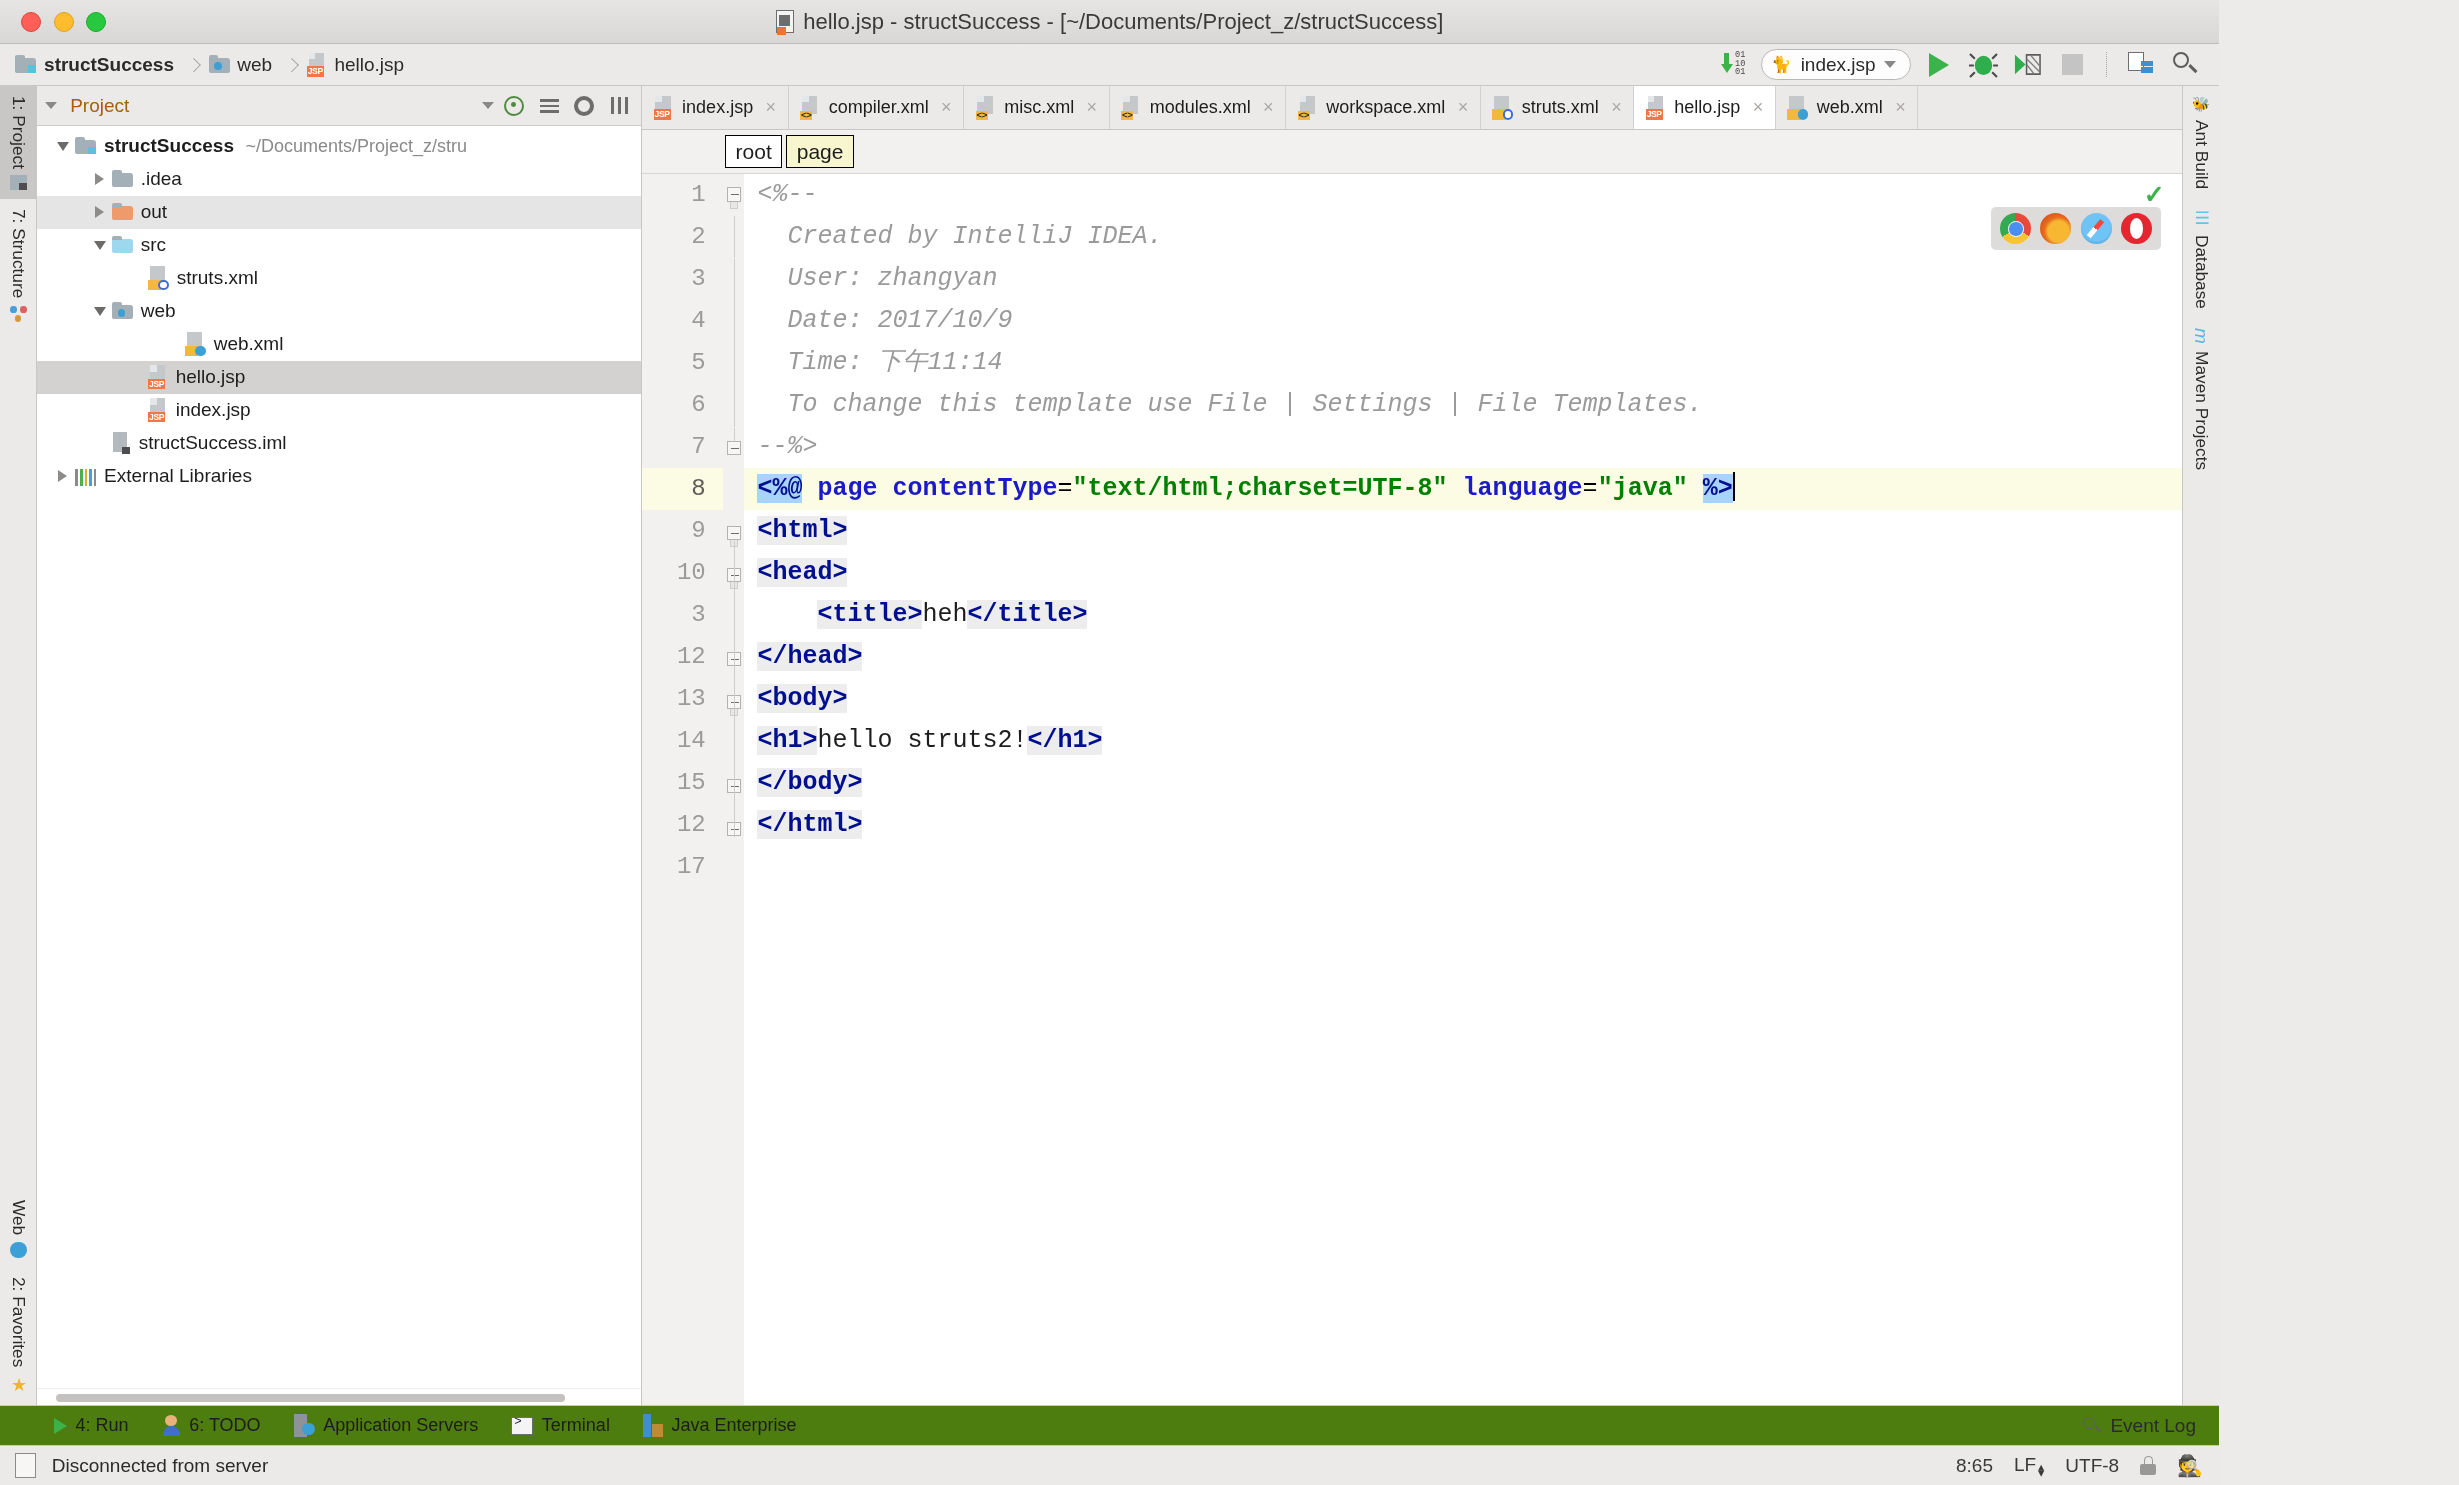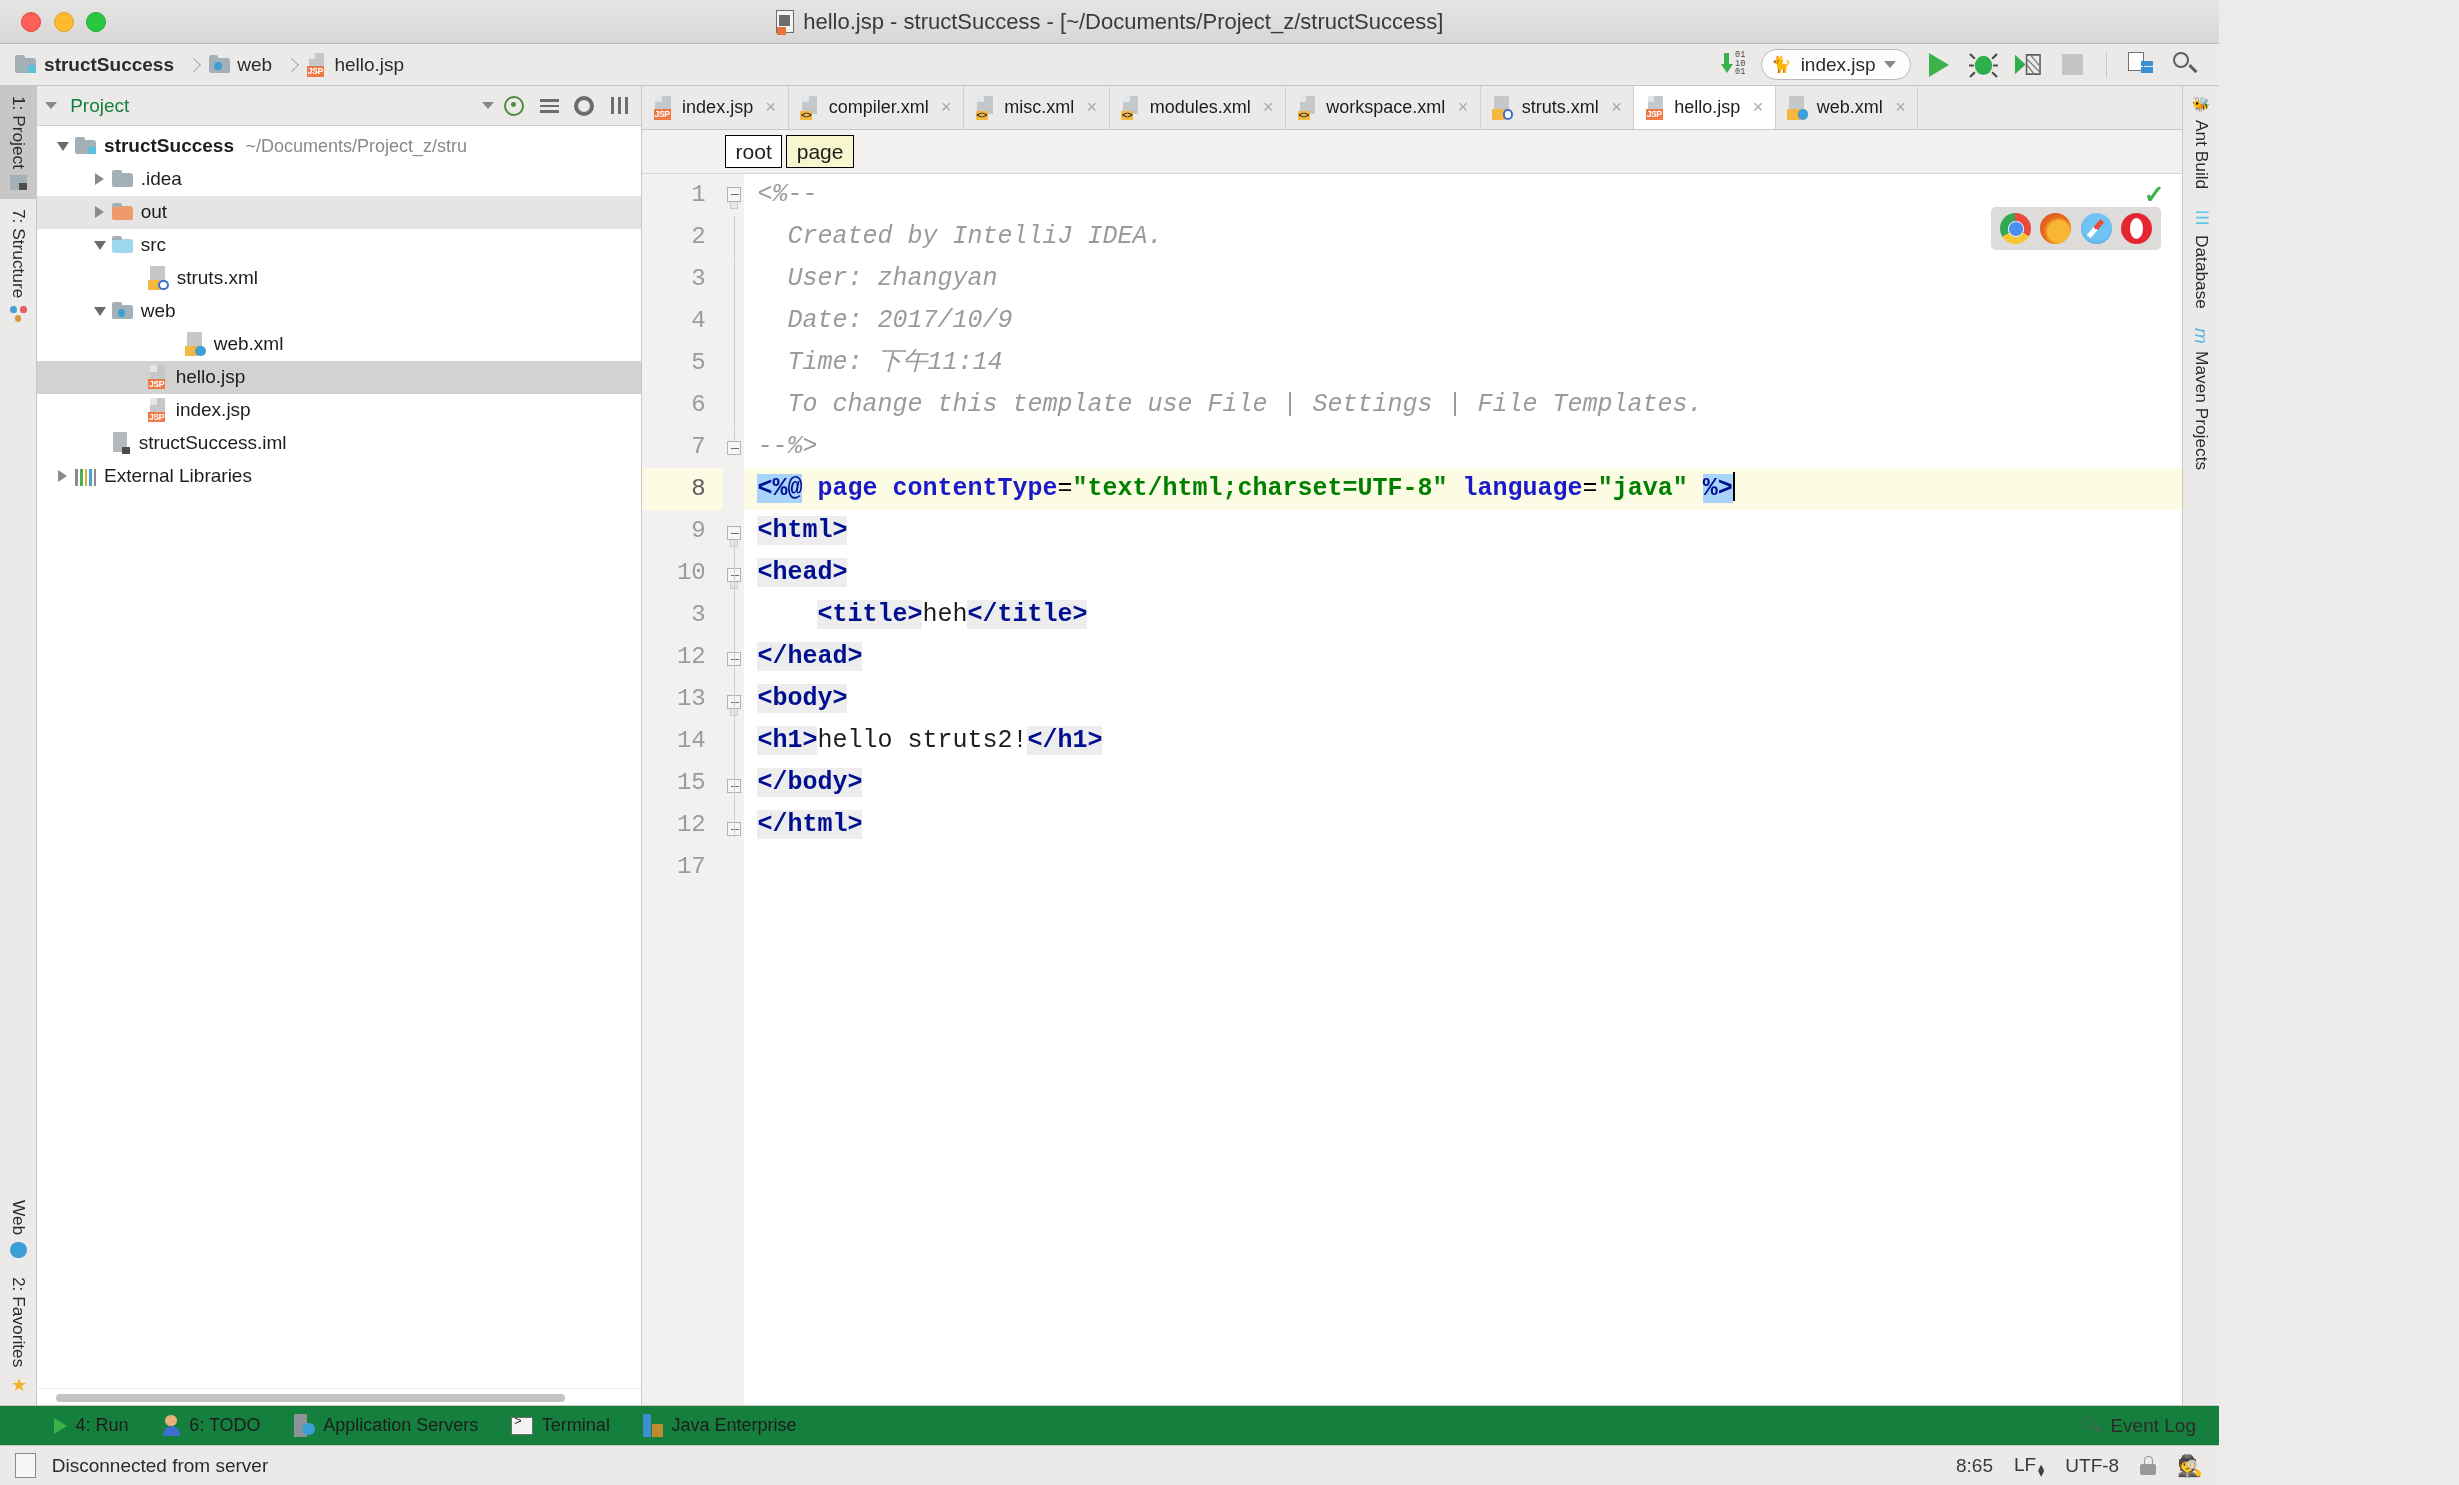--- a/index.html
+++ b/index.html
@@ -108,21 +108,21 @@
   .rail-ico.globe { width: 16.3px; height: 16.3px; border-radius: 50%; background: #3c9fd6; }
   .rail-ico.star { color: #f0b429; font-size: 18px; }
 
   
   .rail-r { width: 37px; flex: 0 0 37px; background: #eceae8; border-left: 1px solid #c9c7c5; position: relative; }
   .rail-r .rail-item { writing-mode: vertical-rl; }
 
   
   .proj { width: 605px; flex: 0 0 605px; background: #fff; border-right: 1px solid #c9c7c5; display: flex; flex-direction: column; min-width: 0; }
   .proj-head { height: 40px; flex: 0 0 40px; background: #eceae8; border-bottom: 1px solid #cecccb; display: flex; align-items: center; padding: 0 7.7px; gap: 5.8px; }
-  .proj-title { font-size: 19px; color: #15803d; margin-left: 7.7px; }
+  .proj-title { font-size: 19px; color: #a16207; margin-left: 7.7px; }
   .ph-tri { margin-left: auto; }
   .ph-ico { width: 29px; height: 27px; display:flex; align-items:center; justify-content:center; }
   .tgt-ico { width: 20px; height: 20px; border: 2.9px solid #4d8b3f; border-radius: 50%; position: relative; }
   .tgt-ico:after { content:""; position:absolute; left:4.8px; top:4.8px; width:4.8px;height:4.8px;background:#4d8b3f;border-radius:50%; }
   .collapse-ico { width: 19px; height: 17.3px; position: relative; }
   .collapse-ico i { position:absolute; left:0; width:19px; height:2.9px; background:#6d6d6d; }
   .gear-ico { width: 20px; height: 20px; border-radius: 50%; border: 4.8px solid #6d6d6d; position: relative; }
   .hide-ico { width: 19px; height: 17.3px; position: relative; }
   .hide-ico i { position:absolute; top:0; bottom:0; width:2.9px; background:#6d6d6d; }
 
@@ -195,21 +195,21 @@
   .br.chrome { background: conic-gradient(#e9493a 0 33%, #f7c531 0 66%, #35a853 0 100%); }
   .br.chrome:after { content:""; position:absolute; left:8.6px; top:8.6px; width:13.4px;height:13.4px;border-radius:50%;background:#4a8ef0;border:1.9px solid #fff; }
   .br.firefox { background: radial-gradient(circle at 60% 60%, #f7b733 0 40%, #e86a1c 55%, #c6421f 100%); }
   .br.safari { background: radial-gradient(circle at 50% 45%, #6fc4f5 0 60%, #2b7fc4 100%); }
   .br.safari:after { content:""; position:absolute; left:12.5px; top:4.8px; width:4.8px;height:21px;background:linear-gradient(#f04a3c 50%, #fff 50%); transform: rotate(40deg); }
   .br.opera { background: #e3262f; border-radius: 50%; }
   .br.opera:after { content:""; position:absolute; left:8.6px;top:4.8px;width:13.4px;height:21px;border-radius:50%;background:#fff; }
   .check-ok { position: absolute; right: 17.3px; top: 5.8px; color: #3cb24a; font-size: 25px; font-weight: bold; }
 
   
-  .tw-bar { height: 40px; flex: 0 0 40px; background: #15803d; border-top: 1px solid #c9c7c5; display: flex; align-items: center; padding-left: 54px; gap: 33px; }
+  .tw-bar { height: 40px; flex: 0 0 40px; background: #4d7c0f; border-top: 1px solid #c9c7c5; display: flex; align-items: center; padding-left: 54px; gap: 33px; }
   .tw-item { display: flex; align-items: center; gap: 8.6px; font-size: 18px; color: #1d1d1d; }
   .tw-play { width:0;height:0;border-top:8.6px solid transparent;border-bottom:8.6px solid transparent;border-left:13.4px solid #3cb24a; }
   .todo-ico { width: 19px; height: 21px; position: relative; }
   .todo-ico .head { position: absolute; left: 3.8px; top: 0; width: 11.5px; height: 10.6px; border-radius: 50%; background: #e8b27a; }
   .todo-ico .body { position: absolute; left: 1px; bottom: 0; width: 17.3px; height: 9.6px; border-radius: 8.6px 8.6px 0 0; background: #3c6fd0; }
   .srv-ico { width: 21px; height: 23px; position: relative; }
   .srv-ico .b { position:absolute;left:0;top:0;width:13.4px;height:23px;background:#8d9398; }
   .srv-ico .g { position:absolute;right:0;bottom:1.9px;width:12.5px;height:12.5px;border-radius:50%;background:#3c9fd6; }
   .term-ico { width: 22px; height: 18px; border: 1.9px solid #6d6d6d; background: #f4f4f4; position: relative; }
   .term-ico:after { content: ">"; position: absolute; left: 1.9px; top: -2.9px; font-size: 12.5px; color: #2b2b2b; font-family: "Liberation Mono", monospace; }

